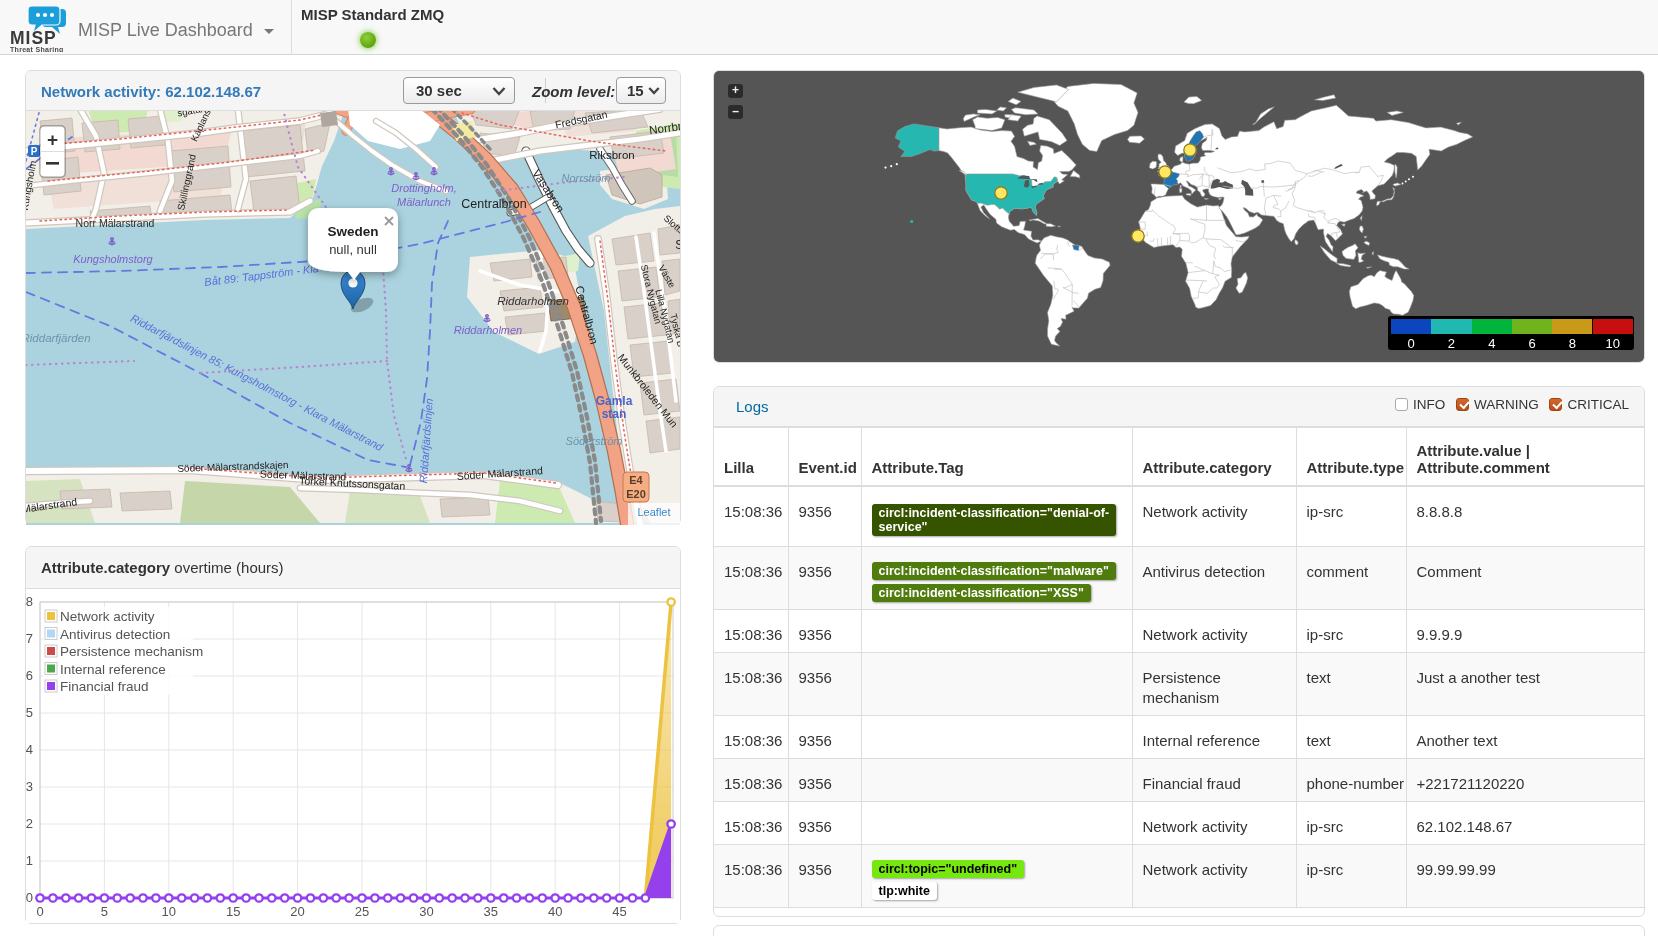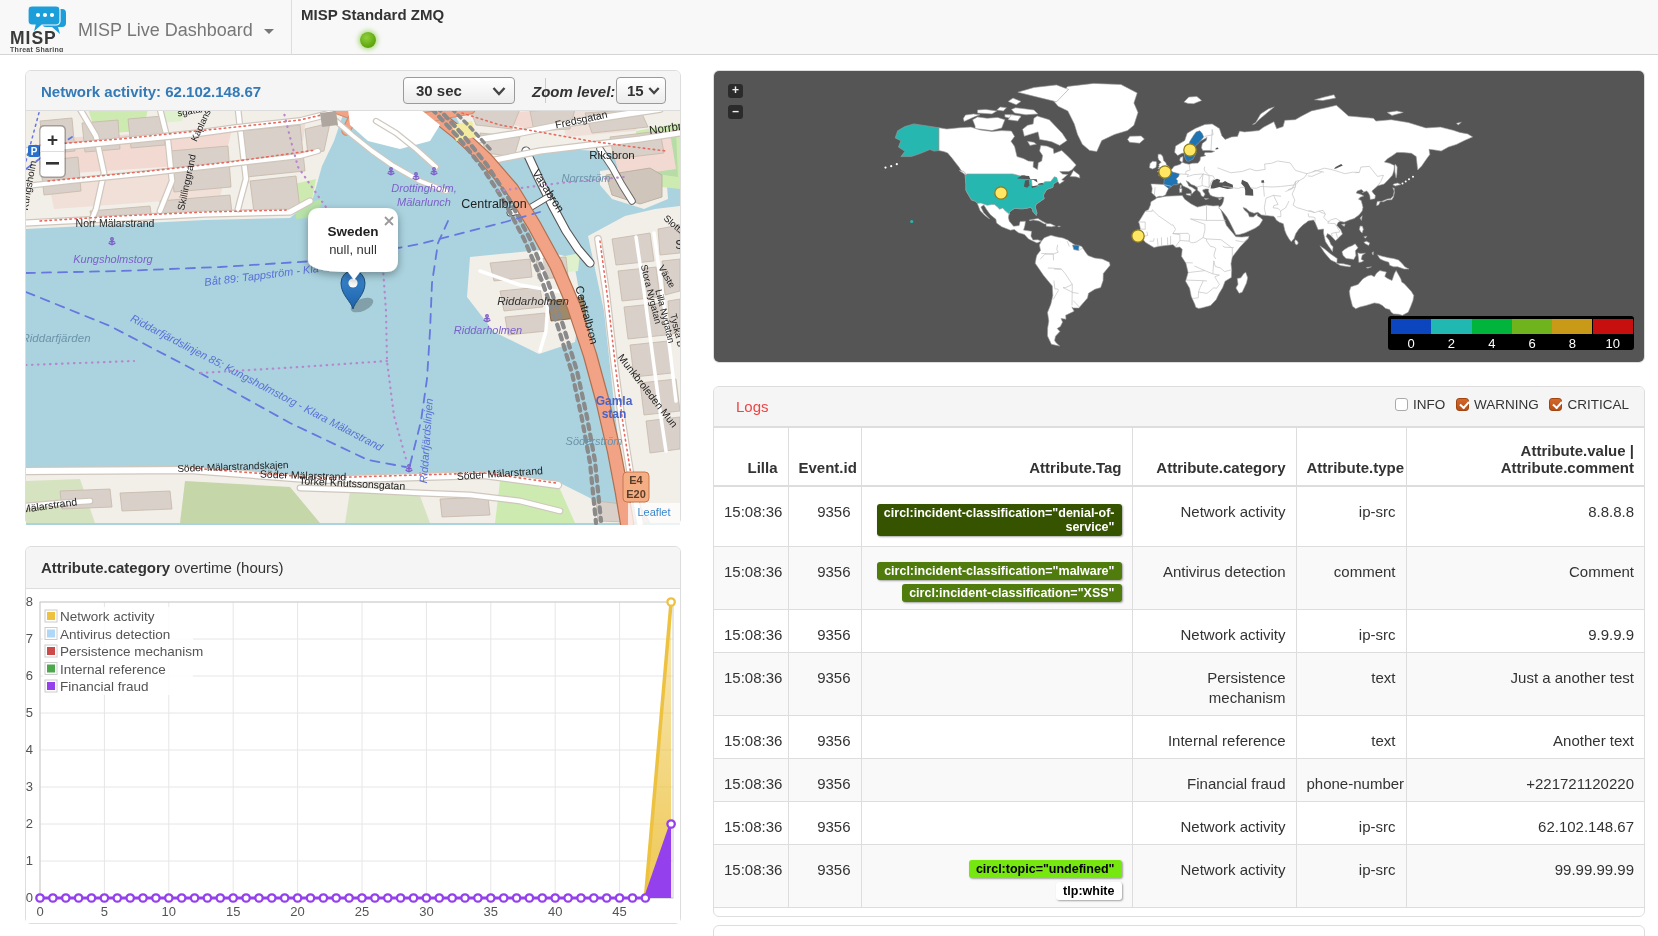--- a/index.html
+++ b/index.html
@@ -33,31 +33,31 @@
 #leafmap { position:absolute; left:0px; top:40px; width:654px; height:414px; overflow:hidden; }
 
 #panel-chart { left:25px; top:546px; width:656px; height:378px; }
 #panel-chart .phead { height:42px; }
 #pc-title { position:absolute; left:15px; top:12px; font-size:15px; color:#333; }
 #chartbox { position:absolute; left:0; top:42px; width:654px; height:334px; }
 
 #panel-world { left:713px; top:70px; width:932px; height:293px; overflow:hidden; }
 #panel-logs { left:713px; top:386px; width:932px; height:531px; }
 #panel-logs .phead { height:40px; }
-#pl-title { position:absolute; left:22px; top:11px; font-size:15px; color:#ef4444; }
+#pl-title { position:absolute; left:22px; top:11px; font-size:15px; color:#0369a1; }
 #logfilters { position:absolute; right:15px; top:10px; font-size:13.5px; color:#333; }
 .cb { display:inline-block; width:13px; height:13px; vertical-align:-2px; border-radius:3px; margin-right:5px; }
 .cb-off { background:#fff; border:1px solid #aaa; }
 .cb-on { background:linear-gradient(#d4682c,#b74f17); border:1px solid #a04510; position:relative; }
 .cb-on:after { content:""; position:absolute; left:3px; top:2px; width:7px; height:4px; border-left:2px solid #fff; border-bottom:2px solid #fff; transform:rotate(-48deg); }
 .cbgap { display:inline-block; width:7px; }
 
 
 #logtable { position:absolute; left:0; top:40px; width:930px; border-collapse:collapse; font-size:15px; table-layout:fixed; }
-#logtable th, #logtable td { border:1px solid #ddd; padding:15px 10px 7px 10px; text-align:right; vertical-align:top; font-weight:normal; overflow:visible; }
+#logtable th, #logtable td { border:1px solid #ddd; padding:15px 10px 7px 10px; text-align:left; vertical-align:top; font-weight:normal; overflow:visible; }
 #logtable th { font-weight:bold; border-bottom:2px solid #ddd; vertical-align:bottom; padding-top:14px; padding-bottom:9px; }
 #logtable tr.odd td { background:#f9f9f9; }
 #logtable td { line-height:20px; }
 #logtable th:first-child, #logtable td:first-child { border-left:none; }
 #logtable th:last-child, #logtable td:last-child { border-right:none; }
 .tagline { height:18px; line-height:18px; margin-bottom:4px; white-space:nowrap; } .tagline:last-child { margin-bottom:0; }
 .tag { display:inline-block; font-size:12.5px; font-weight:bold; border-radius:3px; padding:2px 7px 2px 7px; line-height:14px; box-shadow:1px 1px 2px rgba(0,0,0,0.35); white-space:nowrap; vertical-align:top; }
 .tag-bright { background:#76e70f; color:#000; }
 .tag-white { background:#ffffff; color:#000; }
 .tag-dark { background:#365400; color:#fff; display:inline-block; margin:2px 0 3px 0; }

